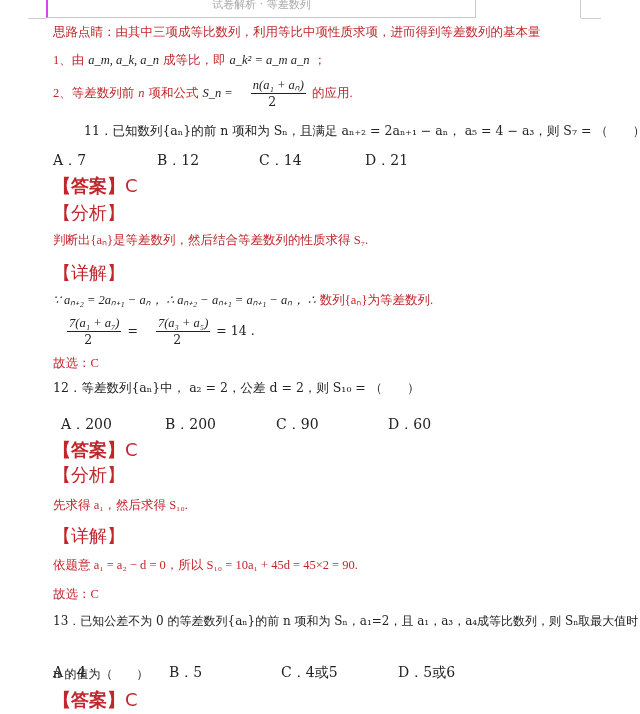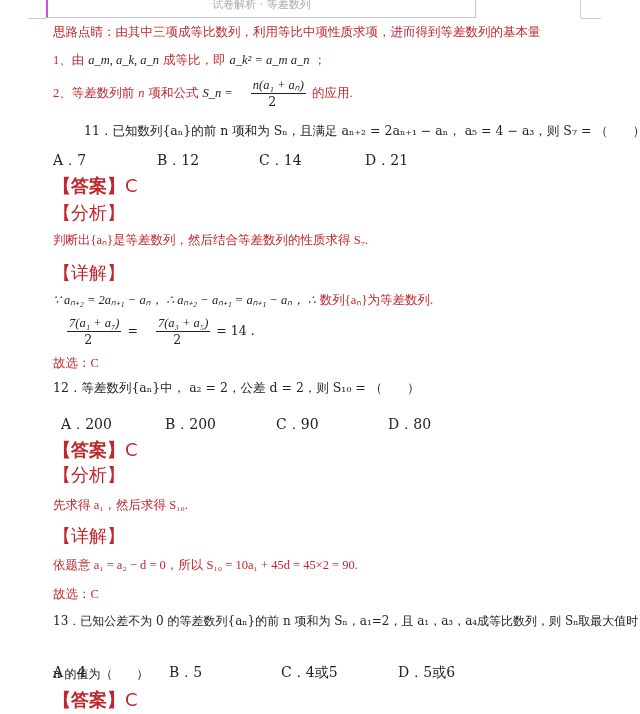--- a/index.html
+++ b/index.html
@@ -90,21 +90,21 @@
   </div>
   <div class="line red" style="top:355px;">故选：C</div>
 
   <div class="line blk" style="top:380px;">
     <span>12．</span><span>等差数列{aₙ}中， a₂ = 2，公差 d = 2，则 S₁₀ = （　　）</span>
   </div>
   <div style="position:absolute; top:416px; left:0; width:560px; height:16px;">
     <span class="opt" style="left:8px;"><span>A．</span><span>200</span></span>
     <span class="opt" style="left:112px;"><span>B．</span><span>200</span></span>
     <span class="opt" style="left:223px;"><span>C．</span><span>90</span></span>
-    <span class="opt" style="left:335px;"><span>D．</span><span>80</span></span>
+    <span class="opt" style="left:335px;"><span>D．</span><span>60</span></span>
   </div>
   <div class="line tag" style="top:442px;">
     <b>【答案】</b><span>C</span>
   </div>
   <div class="line tag" style="top:467px;">【分析】</div>
   <div class="line red" style="top:497px;">先求得 a₁，然后求得 S₁₀.</div>
   <div class="line tag" style="top:528px;">【详解】</div>
   <div class="line red" style="top:557px;">依题意 a₁ = a₂ − d = 0，所以 S₁₀ = 10a₁ + 45d = 45×2 = 90.</div>
   <div class="line red" style="top:586px;">故选：C</div>
 

